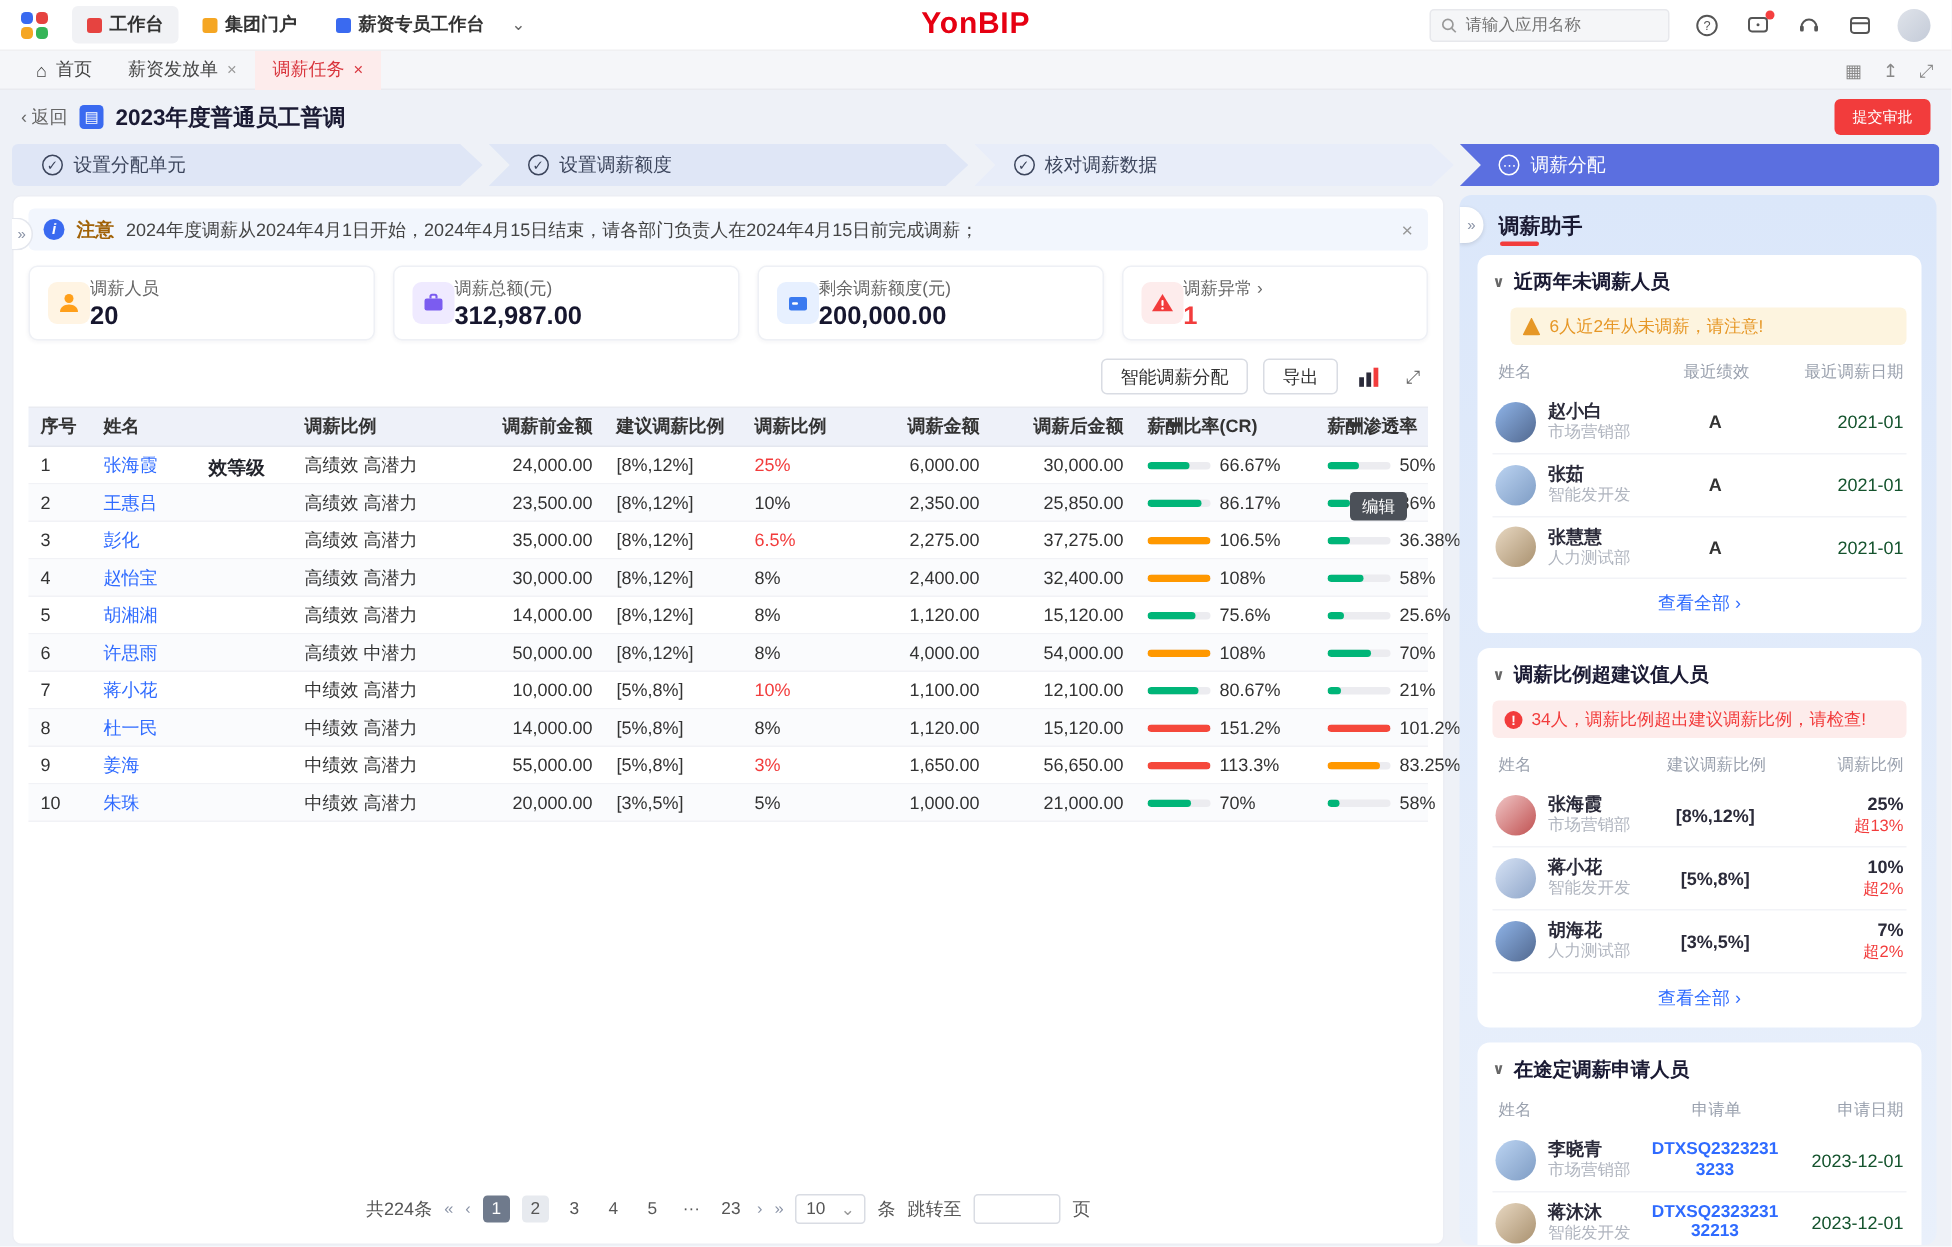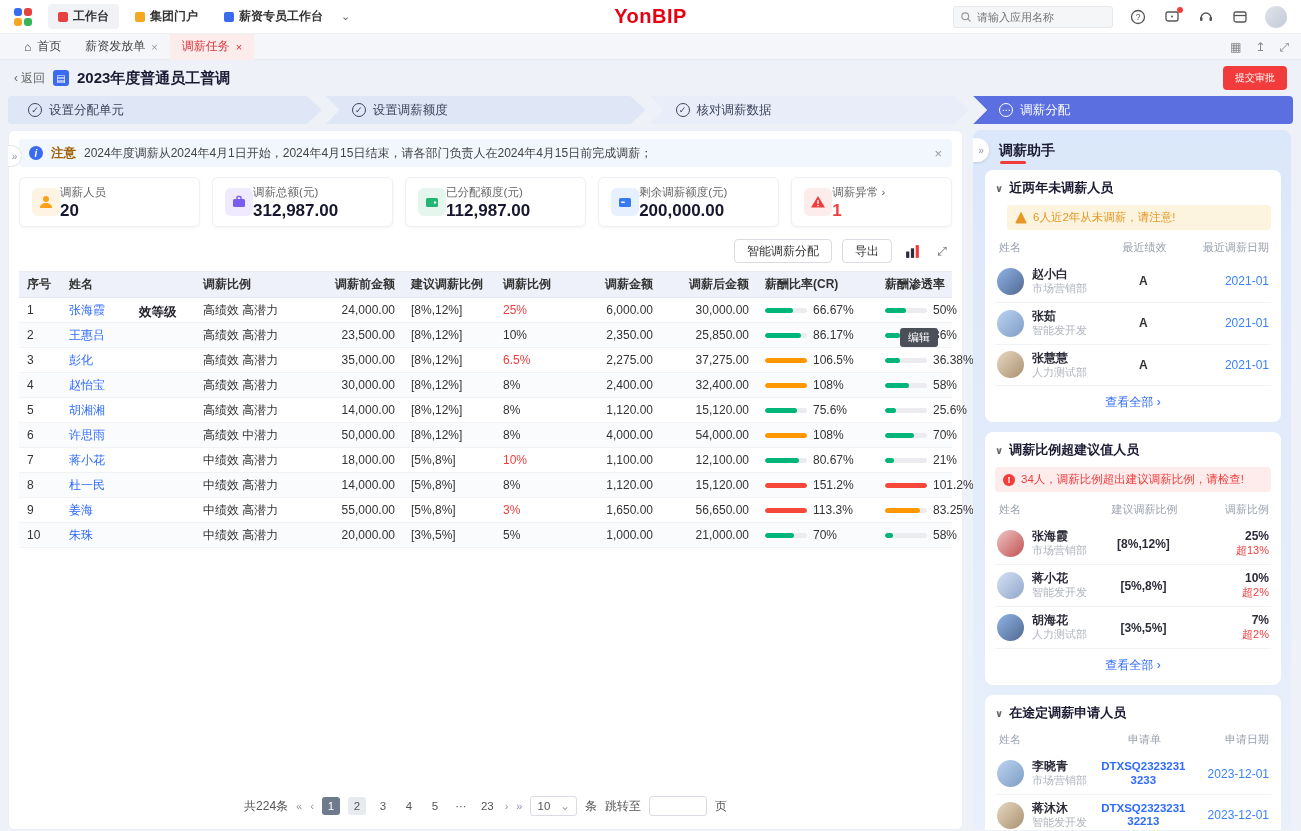--- a/index.html
+++ b/index.html
@@ -112,21 +112,21 @@
   .mini-head { display:flex; color:#9aa1ae; font-size:11px; padding:2px 2px 6px; }
   .mini-row { display:flex; align-items:center; padding:6px 2px; border-bottom:1px solid #f2f3f7; }
   .mini-row:last-of-type { border-bottom:none; }
   .mcol1 { flex:1.25; display:flex; align-items:center; gap:8px; min-width:0; }
   .mcol2 { flex:1; text-align:center; }
   .mcol3 { flex:1; text-align:right; }
   .avatar { width:27px; height:27px; border-radius:50%; flex:none; }
   .p-name { font-weight:bold; color:#2b2b3a; font-size:12px; line-height:1.25; }
   .p-dept { color:#b0b5bf; font-size:11px; line-height:1.25; }
   .grade { font-weight:bold; color:#333; }
-  .mdate { color:#3b82f6; }
+  .mdate { color:#14532d; }
   .m-red { color:#f23c3c; font-size:11px; }
   .m-main { color:#2b2b3a; font-weight:bold; }
   .req-link { color:#2f6bff; font-weight:bold; font-size:11.5px; word-break:break-all; line-height:1.2; display:inline-block; width:86px; text-align:center; cursor:pointer; }
   .view-all { text-align:center; color:#2f6bff; font-size:12px; padding:8px 0 2px; cursor:pointer; }
 </style>
 </head>
 <body>
 
 <div class="topbar">
   <div class="logo">
@@ -268,32 +268,20 @@
               <rect x="2" y="5" width="12" height="8" rx="1.5" fill="#7b5cf0"></rect>
               <path d="M6 5V3.5A1 1 0 0 1 7 2.5h2a1 1 0 0 1 1 1V5" fill="none" stroke="#7b5cf0" stroke-width="1.4"></path>
             </svg>
           </div>
           <div>
             <div class="lbl">调薪总额(元)</div>
             <div class="val">312,987.00</div>
           </div>
         </div>
         <div class="scard">
-          <div class="ic" style="background: rgb(228, 246, 237);">
-            <svg viewBox="0 0 16 16">
-              <rect x="2" y="4" width="12" height="9" rx="1.5" fill="#22b573"></rect>
-              <circle cx="11" cy="8.5" r="1.2" fill="#fff"></circle>
-            </svg>
-          </div>
-          <div>
-            <div class="lbl">已分配额度(元)</div>
-            <div class="val">112,987.00</div>
-          </div>
-        </div>
-        <div class="scard">
           <div class="ic" style="background: rgb(231, 240, 255);">
             <svg viewBox="0 0 16 16">
               <rect x="2" y="4" width="12" height="9" rx="1.5" fill="#3a7af0"></rect>
               <rect x="4" y="7.5" width="4" height="1.6" rx=".8" fill="#fff"></rect>
             </svg>
           </div>
           <div>
             <div class="lbl">剩余调薪额度(元)</div>
             <div class="val">200,000.00</div>
           </div>
@@ -478,21 +466,21 @@
               <span class="fill" style="width: 70%; background: rgb(0, 181, 120); display: block;"></span>
             </span>
             <span>70%</span>
           </div>
         </div>
         <div class="trow">
           <div class="c">7</div>
           <div class="c name">蒋小花</div>
           <div class="c"></div>
           <div class="c">中绩效 高潜力</div>
-          <div class="c r">18,000.00</div>
+          <div class="c r">10,000.00</div>
           <div class="c">[5%,8%]</div>
           <div class="c pct-red">10%</div>
           <div class="c r">1,100.00</div>
           <div class="c r">12,100.00</div>
           <div class="barcell">
             <span class="track">
               <span class="fill" style="width: 80.67%; background: rgb(0, 181, 120); display: block;"></span>
             </span>
             <span>80.67%</span>
           </div>

